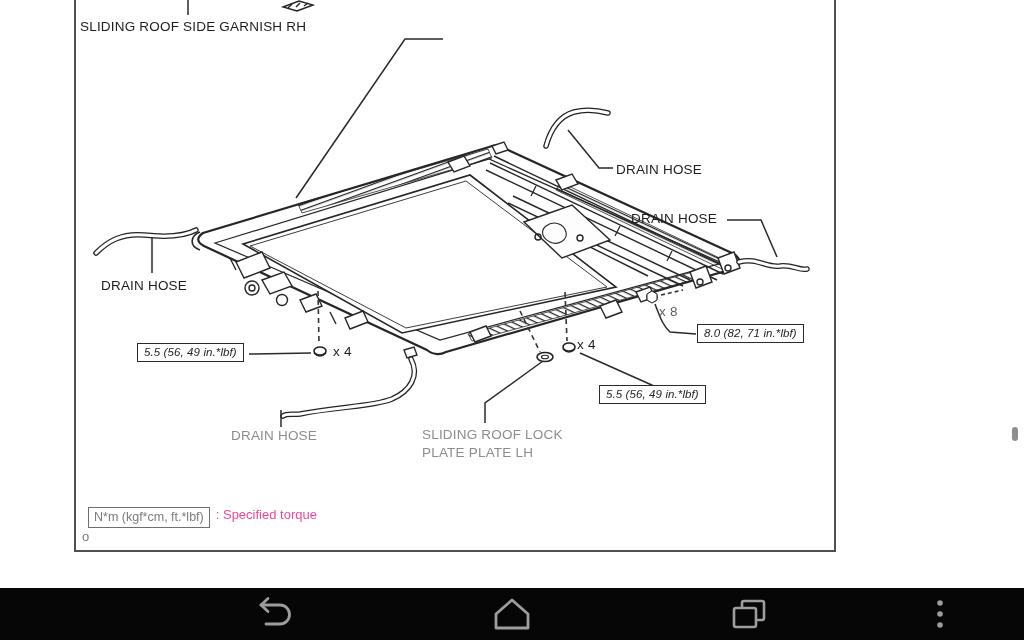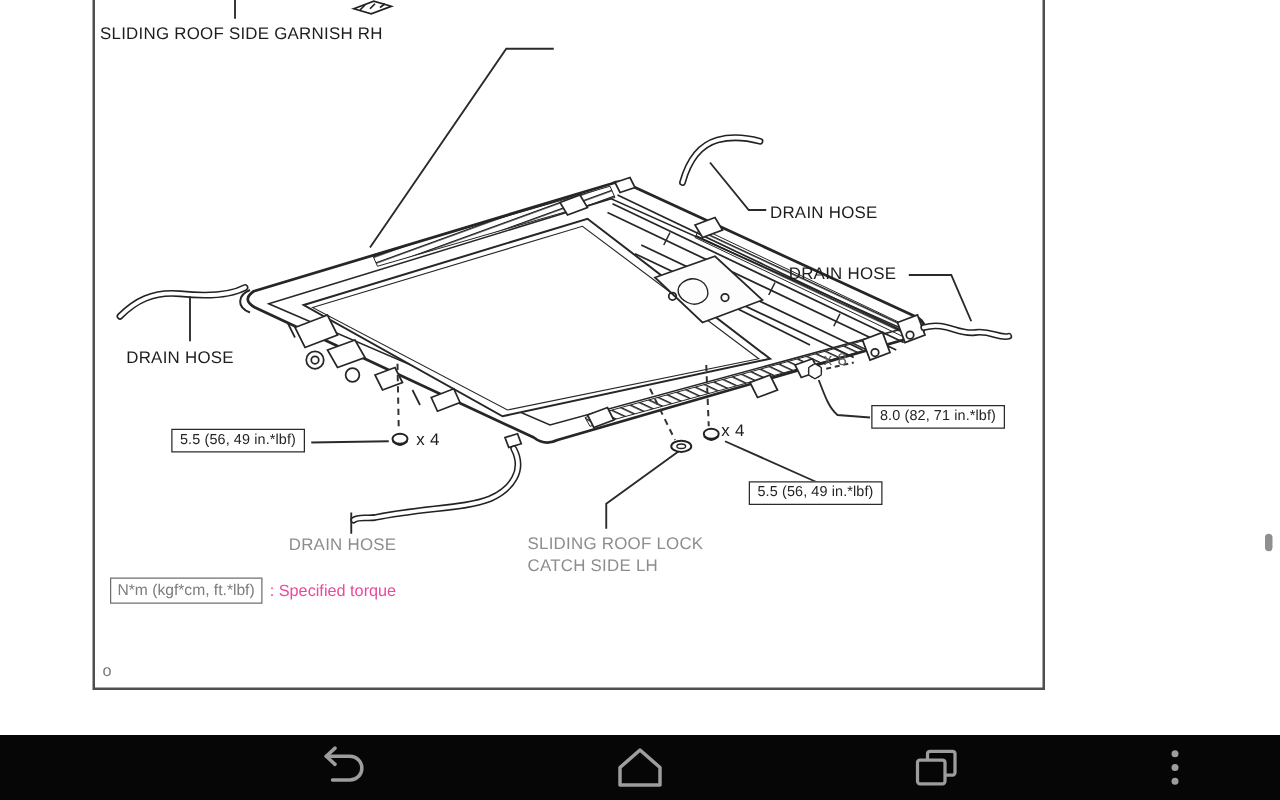--- a/index.html
+++ b/index.html
@@ -7,22 +7,22 @@
           font-family:"Liberation Sans",sans-serif;}
   
   .page{position:absolute;left:74px;top:-6px;width:762px;height:558px;
         border:2px solid #4f4f4f;background:#ffffff;box-sizing:border-box;}
   .art{position:absolute;left:0;top:0;width:1024px;height:640px;pointer-events:none;}
   .lbl{position:absolute;font-size:13.5px;letter-spacing:.2px;color:#1d1d1d;white-space:nowrap;}
   .lbl.faded{color:#8d8d8d;}
   .lbl.qty{font-size:13.5px;}
   .lbl.qty-faint{color:#5f5f5f;}
   .torque-box{position:absolute;border:1.6px solid #2b2b2b;background:#ffffff;
-              font-size:11.5px;color:#242424;padding:2px 6px 3px 6px;white-space:nowrap;letter-spacing:.1px;}
-  .legend-row{position:absolute;left:88px;top:462px;display:flex;align-items:center;}
+              font-size:11.5px;color:#242424;padding:2px 6px 3px 6px;white-space:nowrap;letter-spacing:.1px;font-style:italic;}
+  .legend-row{position:absolute;left:88px;top:507px;display:flex;align-items:flex-start;}
   .legend-box{border:1.4px solid #6f6f6f;color:#7c7c7c;font-size:12.5px;
               padding:2px 5px 3px 5px;background:#fff;white-space:nowrap;}
   .legend-text{color:#ec4899;font-size:13px;margin-left:6px;white-space:nowrap;}
   .page-mark{position:absolute;left:82px;top:529px;color:#7a7a7a;font-size:13px;}
   .scrollbar-thumb{position:absolute;left:1012px;top:427px;width:6px;height:14px;
                    background:#8f8f8f;border-radius:3px;}
   
   .navbar{position:absolute;left:0;top:588px;width:1024px;height:52px;background:#060606;}
   .navbtn{position:absolute;top:4px;width:44px;height:44px;}
   .navbtn svg{display:block;}
@@ -177,25 +177,25 @@
     </g>
   </svg>
 
   <div class="lbl" style="left:80px;top:19px">SLIDING ROOF SIDE GARNISH RH</div>
   <div class="lbl" style="left:616px;top:162px">DRAIN HOSE</div>
   <div class="lbl" style="left:631px;top:211px">DRAIN HOSE</div>
   <div class="lbl" style="left:101px;top:278px">DRAIN HOSE</div>
   <div class="lbl faded" style="left:231px;top:428px">DRAIN HOSE</div>
   <div class="lbl faded" style="left:422px;top:426px;line-height:18px">
     <div>SLIDING ROOF LOCK</div>
-    <div>CATCH SIDE LH</div>
+    <div>PLATE PLATE LH</div>
   </div>
   <div class="lbl qty" style="left:333px;top:344px">x 4</div>
   <div class="lbl qty" style="left:577px;top:337px">x 4</div>
-  <div class="lbl qty qty-faint" style="left:659px;top:280px">x 8</div>
+  <div class="lbl qty qty-faint" style="left:659px;top:304px">x 8</div>
 
   <div class="torque-box" style="left:137px;top:343px">5.5 (56, 49 in.*lbf)</div>
   <div class="torque-box" style="left:697px;top:324px">8.0 (82, 71 in.*lbf)</div>
   <div class="torque-box" style="left:599px;top:385px">5.5 (56, 49 in.*lbf)</div>
 
   <div class="legend-row">
     <span class="legend-box">N*m (kgf*cm, ft.*lbf)</span>
     <span class="legend-text">: Specified torque</span>
   </div>
 

